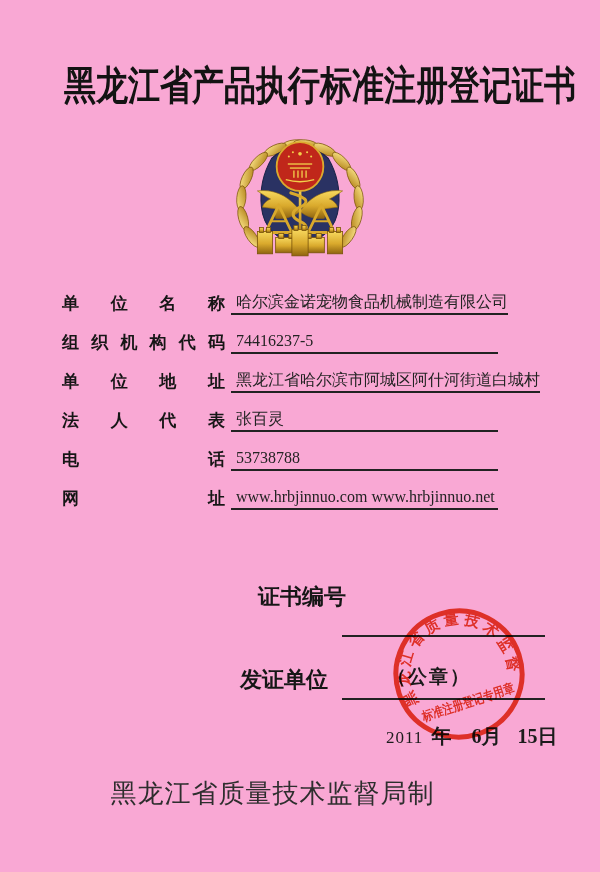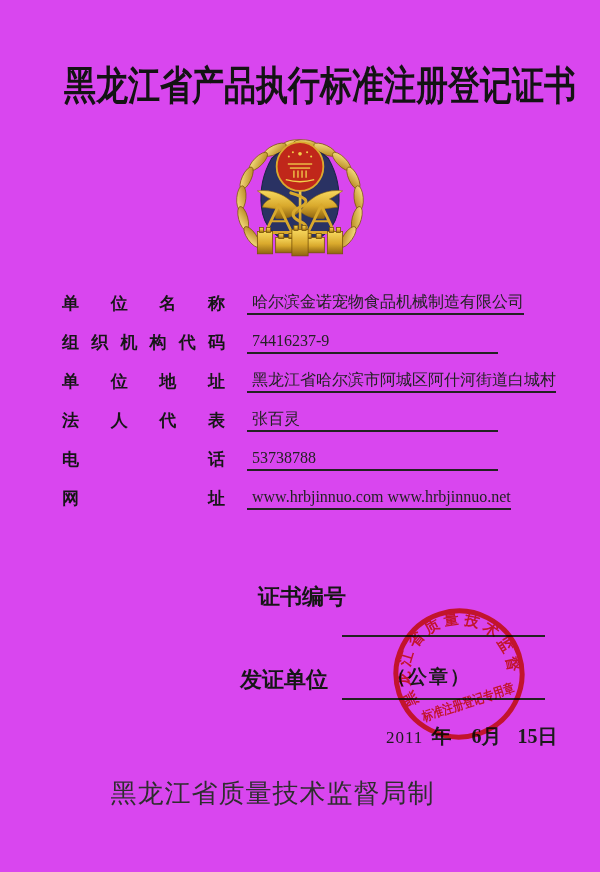--- a/index.html
+++ b/index.html
@@ -1,38 +1,38 @@
 <!DOCTYPE html>
 <html><head>
 <meta charset="utf-8">
 <style>
   html,body{margin:0;padding:0;}
   body{background:#e8e8e8;font-family:"Liberation Serif","DejaVu Serif",serif;}
   .page{
-    position:relative;width:600px;height:872px;background:#d946ef;
+    position:relative;width:600px;height:872px;background:#f9a8d4;
     margin:0 auto;overflow:hidden;color:#1b1b1b;
   }
   
   .title{
     position:absolute;top:58px;left:0;width:600px;text-align:center;
     font-weight:bold;font-size:40px;white-space:nowrap;color:#131313;
   }
   .title .squeeze{display:inline-block;transform:scaleX(0.80);transform-origin:center;letter-spacing:0px;}
   
   .emblem{position:absolute;left:231px;top:130px;width:138px;height:136px;}
   
   .fields{position:absolute;left:62px;top:276px;width:436px;}
   .frow{display:flex;align-items:flex-end;height:39px;}
   .flabel{
     width:163px;font-size:17px;font-weight:bold;line-height:1;
     text-align:justify;text-align-last:justify;padding-bottom:3px;color:#161616;
     flex:none;
   }
   .fvalue{
-    flex:1;margin-left:22px;border-bottom:2px solid #222;
+    flex:1;margin-left:6px;border-bottom:2px solid #222;
     font-size:16px;line-height:1.25;padding:0 0 1px 5px;white-space:nowrap;
     color:#232323;overflow:visible;
   }
   
   .blabel{position:absolute;font-size:22px;font-weight:bold;white-space:nowrap;color:#161616;}
   .bline{position:absolute;height:0;border-bottom:2px solid #222;width:203px;left:342px;}
   .stamp-note{position:absolute;left:387px;top:664px;font-size:19px;font-weight:bold;letter-spacing:2px;white-space:nowrap;}
   .date-row{position:absolute;left:386px;top:723px;white-space:nowrap;font-size:20px;font-weight:600;}
   .date-row .num{font-weight:400;font-size:17px;letter-spacing:1px;}
   .date-row .u1{margin-left:8px;}
@@ -138,21 +138,21 @@
     </g>
   </svg>
 
   <div class="fields">
     <div class="frow">
       <div class="flabel">单位名称</div>
       <div class="fvalue">哈尔滨金诺宠物食品机械制造有限公司</div>
     </div>
     <div class="frow">
       <div class="flabel">组织机构代码</div>
-      <div class="fvalue">74416237-9</div>
+      <div class="fvalue">74416237-5</div>
     </div>
     <div class="frow">
       <div class="flabel">单位地址</div>
       <div class="fvalue">黑龙江省哈尔滨市阿城区阿什河街道白城村</div>
     </div>
     <div class="frow">
       <div class="flabel">法人代表</div>
       <div class="fvalue">张百灵</div>
     </div>
     <div class="frow">

